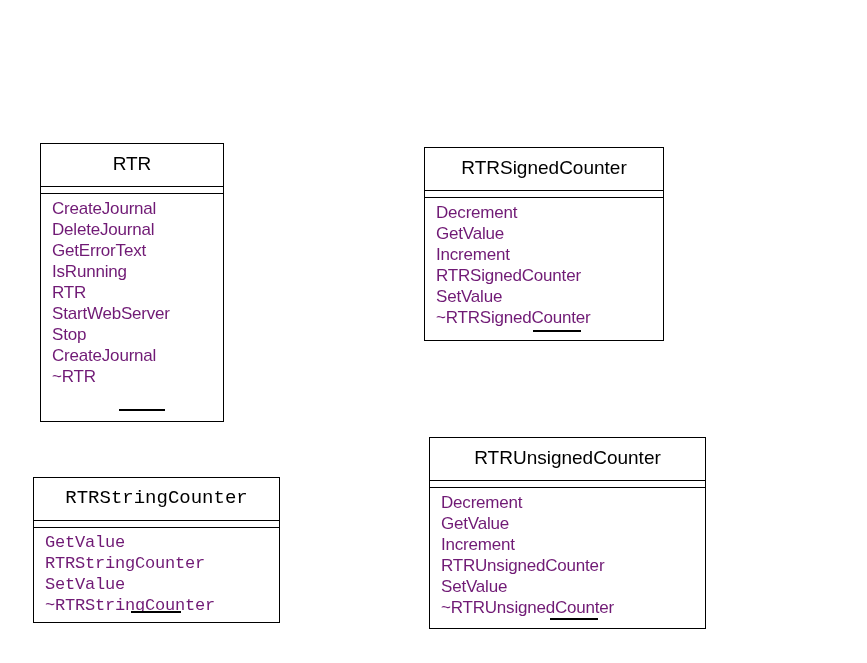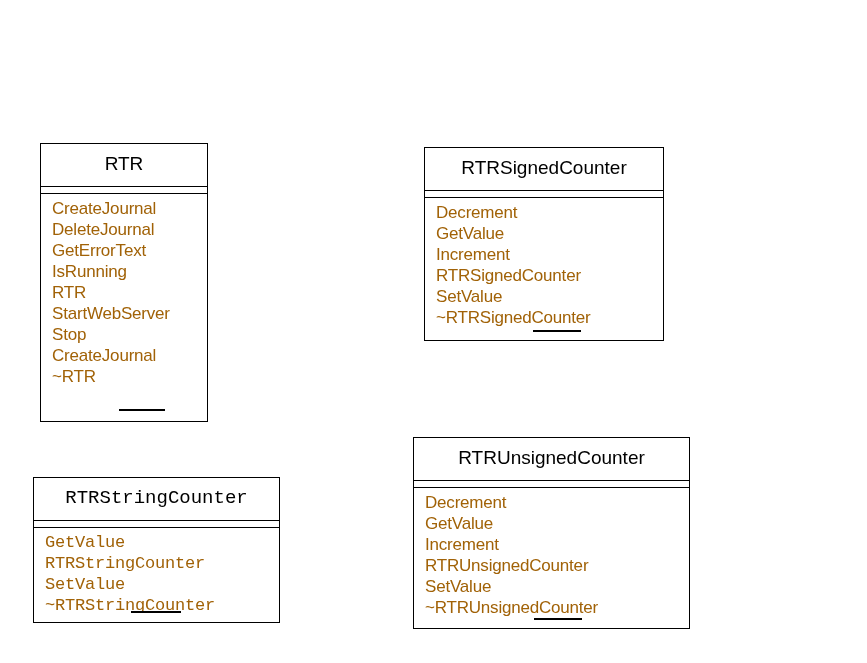--- a/index.html
+++ b/index.html
@@ -55,44 +55,44 @@
     box-sizing: border-box;
     padding: 4px 0 0 11px;
     position: relative;
   }
 
   .uml-op {
     font-size: 17px;
     line-height: 21px;
     white-space: nowrap;
     letter-spacing: -0.2px;
-    color: #a16207;
+    color: #701a75;
   }
 
   
   .uml-tick {
     position: absolute;
     height: 0;
     border-top: 2px solid #000000;
   }
 
   
-  #box-rtr                  { left: 40px;  top: 143px; width: 168px; height: 279px; }
+  #box-rtr                  { left: 40px;  top: 143px; width: 184px; height: 279px; }
   #box-rtr .uml-ops         { height: 227px; }
   #box-rtr .uml-tick        { left: 78px;  bottom: 10px; width: 46px; }
 
   #box-signed               { left: 424px; top: 147px; width: 240px; height: 194px; }
   #box-signed .uml-ops      { height: 142px; }
   #box-signed .uml-tick     { left: 108px; bottom: 8px;  width: 48px; }
 
   #box-string               { left: 33px;  top: 477px; width: 247px; height: 146px; font-family: Liberation Mono, monospace; }
   #box-string .uml-ops      { height: 94px; }
   #box-string .uml-tick     { left: 97px;  bottom: 9px;  width: 50px; }
 
-  #box-unsigned             { left: 413px; top: 437px; width: 277px; height: 192px; }
+  #box-unsigned             { left: 429px; top: 437px; width: 277px; height: 192px; }
   #box-unsigned .uml-ops    { height: 140px; }
   #box-unsigned .uml-tick   { left: 120px; bottom: 8px;  width: 48px; }
 </style>
 </head>
 <body>
 
 <div class="canvas">
 
   <div class="uml-class" id="box-rtr">
     <div class="uml-title">RTR</div>

